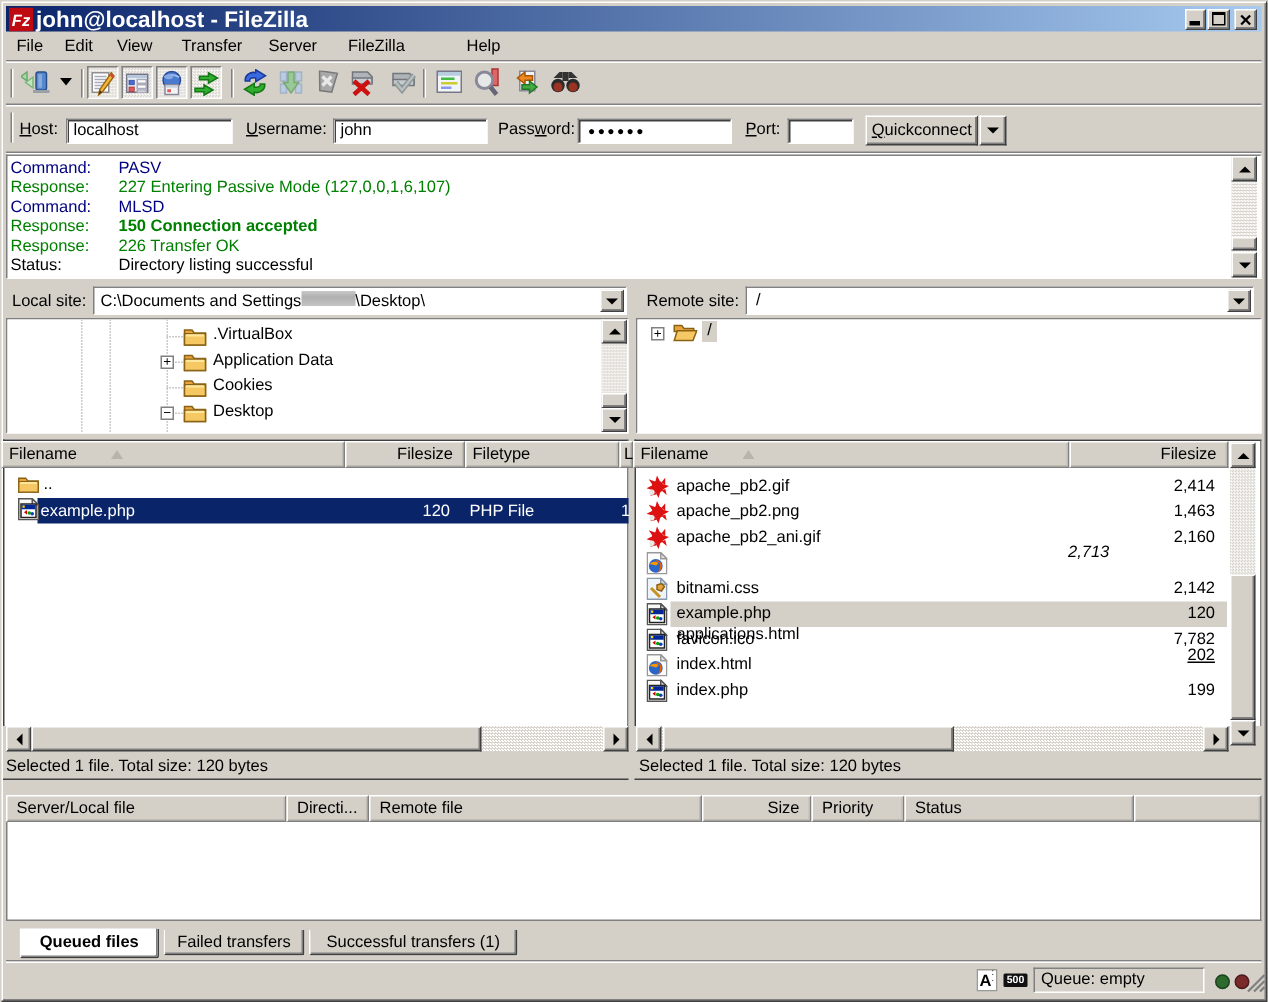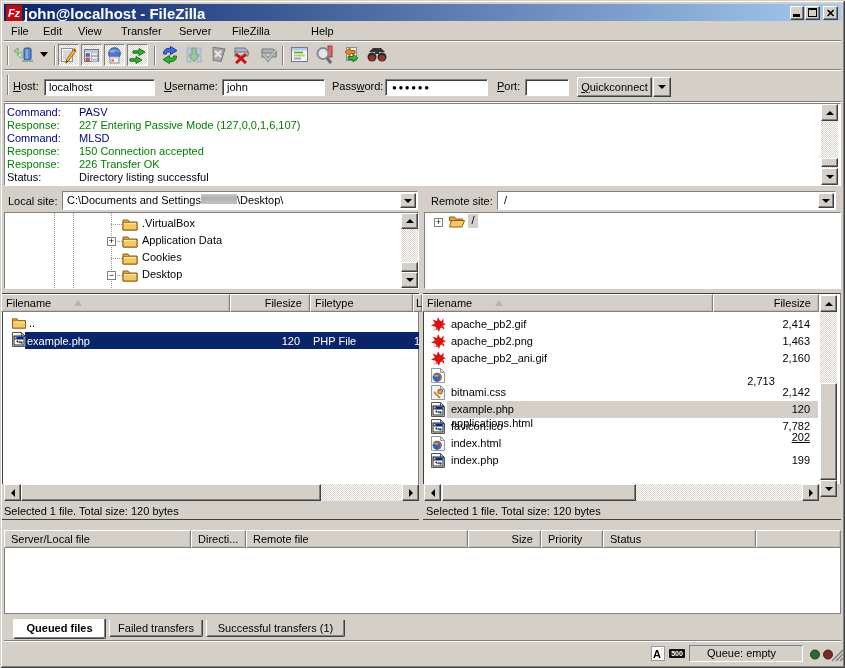--- a/index.html
+++ b/index.html
@@ -210,21 +210,21 @@
   <div style="position:absolute;top:15px;">
       <span style="position:absolute;left:2px;color:#008000;">Response:</span>
       <span style="position:absolute;left:74px;color:#008000;white-space:nowrap;">227 Entering Passive Mode (127,0,0,1,6,107)</span>
     </div>
   <div style="position:absolute;top:28px;">
       <span style="position:absolute;left:2px;color:#000080;">Command:</span>
       <span style="position:absolute;left:74px;color:#000080;">MLSD</span>
     </div>
   <div style="position:absolute;top:41px;">
       <span style="position:absolute;left:2px;color:#008000;">Response:</span>
-      <span style="position:absolute;left:74px;color:#008000;white-space:nowrap;">150 Connection accepted</span>
+      <span style="position:absolute;left:74px;color:#008000;white-space:nowrap;font-weight:bold;">150 Connection accepted</span>
     </div>
   <div style="position:absolute;top:54px;">
       <span style="position:absolute;left:2px;color:#008000;">Response:</span>
       <span style="position:absolute;left:74px;color:#008000;white-space:nowrap;">226 Transfer OK</span>
     </div>
   <div style="position:absolute;top:67px;">
       <span style="position:absolute;left:2px;">Status:</span>
       <span style="position:absolute;left:74px;white-space:nowrap;">Directory listing successful</span>
     </div>
 </div>
@@ -402,21 +402,21 @@
     <div style="position: absolute; left: 27px; top: 58px;">apache_pb2_ani.gif</div>
     <div style="position: absolute; left: 288px; top: 58px; width: 98px; text-align: right;">2,160</div>
     <div style="position: absolute; left: 7px; top: 74px; width: 15px; height: 15px;"><svg width="14" height="15" viewBox="0 0 14 15">
         <path d="M0.5 0.5 L9.5 0.5 L13.5 4.5 L13.5 14.5 L0.5 14.5 Z" fill="#fcfcfa" stroke="#999"></path>
         <path d="M9.5 0.5 L9.5 4.5 L13.5 4.5 Z" fill="#e4e4e4" stroke="#999"></path>
         <circle cx="6.2" cy="9.3" r="4.6" fill="#2a65c8"></circle>
         <path d="M6 5.3 A4.2 4.2 0 0 1 10.2 9.5 A4.2 4.2 0 0 1 7.5 13.4 C9 11.5 9.5 9 8.5 7 L7 6.5 Z" fill="#e66000"></path>
         <path d="M2.2 8 C3.5 6.2 6.5 6 8 7.5 L6.5 9 Z" fill="#ff9500"></path>
       </svg></div>
     <div style="position: absolute; left: 27px; top: 75px; margin-top: 48px;">applications.html</div>
-    <div style="position: absolute; left: 288px; top: 81px; width: 98px; text-align: center;">2,713</div>
+    <div style="position: absolute; left: 288px; top: 68px; width: 98px; text-align: left; font-style: italic;">2,713</div>
     <div style="position: absolute; left: 7px; top: 91px; width: 15px; height: 15px;"><svg width="14" height="15" viewBox="0 0 14 15">
         <path d="M0.5 0.5 L9.5 0.5 L13.5 4.5 L13.5 14.5 L0.5 14.5 Z" fill="#eef3fa" stroke="#8899aa"></path>
         <path d="M9.5 0.5 L9.5 4.5 L13.5 4.5 Z" fill="#d6e0ec" stroke="#8899aa"></path>
         <path d="M7 5 L10 4 L12 6 L10 9 L7 8 Z" fill="#e8a33d" stroke="#8a6214"></path>
         <path d="M3 7 L9 13" stroke="#c89020" stroke-width="2"></path>
       </svg></div>
     <div style="position: absolute; left: 27px; top: 92px;">bitnami.css</div>
     <div style="position: absolute; left: 288px; top: 92px; width: 98px; text-align: right;">2,142</div>
     <div style="position: absolute; left: 23px; top: 107px; width: 371px; height: 17px; background: rgb(212, 208, 200);"></div>
     <div style="position: absolute; left: 7px; top: 108px; width: 15px; height: 15px;"><svg width="14" height="15" viewBox="0 0 14 15">
@@ -521,21 +521,21 @@
 <div class="abs" style="left:206px; top:620px; width:139px; height:17px; background:#D4D0C8; border:1px solid; border-color:#fff #404040 #404040 #fff; border-top:none; border-radius:0 0 2px 2px; box-shadow:inset -1px -1px 0 #808080; text-align:center; padding-top:2px;">Successful transfers (1)</div>
 
 <div class="abs groove-h" style="left:4px; top:640px; width:837px;"></div>
 <div id="statusbar" class="abs" style="left:4px; top:642px; width:837px; height:22px;">
   <div class="abs" style="left:647px; top:4px; width:14px; height:15px; border:1px solid #9a9a94; background:#fff; text-align:left; font-size:11px; font-weight:bold;">
       <span style="position:absolute;left:1px;top:1px;">A</span>
       <span style="position:absolute;left:9px;top:0px;font-size:6px;font-weight:normal;line-height:4px;">:<br>.</span>
     </div>
   <div class="abs" style="left:665px; top:7px; width:16px; height:9px; background:#111; color:#fff; font-size:7px; font-weight:bold; text-align:center; line-height:9px; border-radius:1px;">500</div>
   <div class="abs" style="left:685px; top:3px; width:114px; height:17px; border:1px solid; border-color:#808080 #fff #fff #808080;">
-      <span style="position:absolute;left:17px;top:1px;">Queue: empty</span>
+      <span style="position:absolute;left:4px;top:1px;">Queue: empty</span>
     </div>
   <svg class="abs" style="left:806px; top:7px;" width="28" height="11">
     <circle cx="5" cy="5.5" r="4.5" fill="#2d6a2d" stroke="#1c441c"></circle>
     <circle cx="18" cy="5.5" r="4.5" fill="#7a2a2a" stroke="#4c1a1a"></circle>
   </svg>
   <svg class="abs" style="left:827px; top:7px;" width="14" height="14">
     <g stroke="#808080" stroke-width="1.5">
       <line x1="12" y1="1" x2="1" y2="12"></line>
         <line x1="12" y1="5" x2="5" y2="12"></line>
         <line x1="12" y1="9" x2="9" y2="12"></line>

